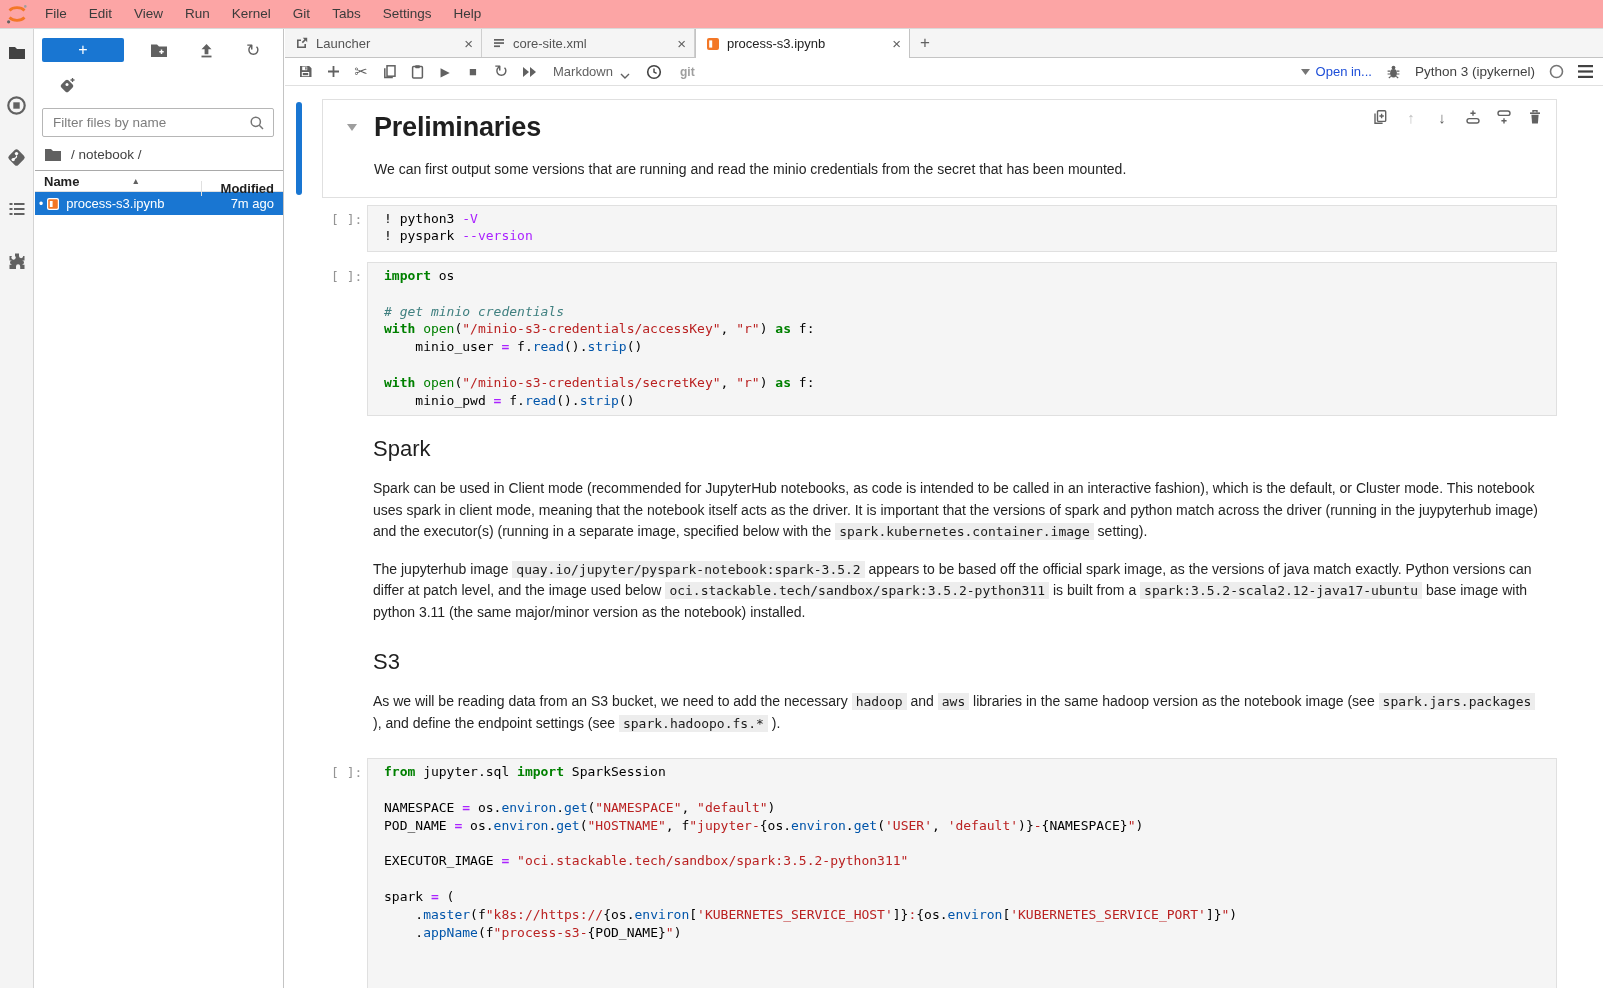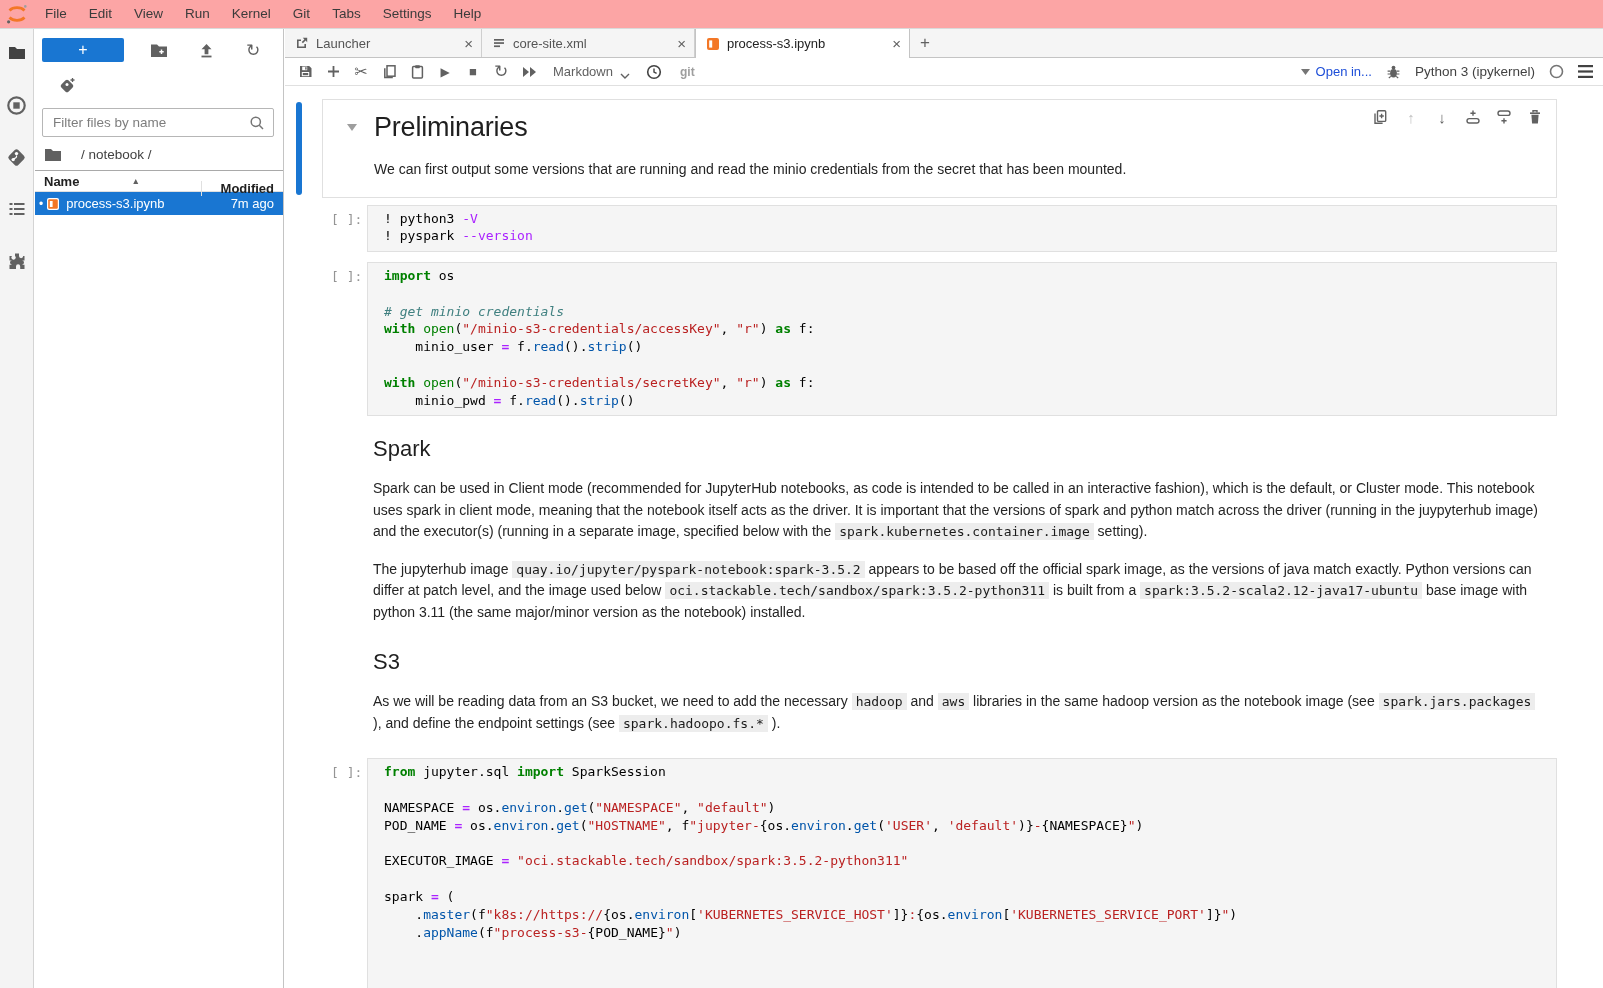--- a/index.html
+++ b/index.html
@@ -27,21 +27,21 @@
     color:#fff; font-size:16px; line-height:22px; }
   .fp-tool { width:24px; height:24px; display:flex; align-items:center; justify-content:center;
     margin-left:23px; background:none; border:none; color:#616161; font-size:16px; }
   .fp-refresh { font-size:17px; color:#616161; }
   .fp-row2 { padding:14px 0 0 24px; }
   .fp-filter { margin:14px 9px 0 7px; position:relative; }
   .fp-filter input { width:100%; height:29px; border:1px solid #b6b6b6; border-radius:2px;
     padding:0 30px 0 10px; font-size:13.5px; color:#333; font-family:"Liberation Sans",sans-serif; }
   .fp-filter input::placeholder { color:#7d7d7d; }
   .fp-filter .search-ic { position:absolute; right:9px; top:7px; }
-  .fp-crumb { display:flex; align-items:center; gap:20px; padding:10px 0 8px 10px;
+  .fp-crumb { display:flex; align-items:center; gap:10px; padding:10px 0 8px 10px;
     font-size:13.5px; color:#424242; }
   .fp-header { display:flex; align-items:center; height:22px; border-top:1px solid #a9a9a9;
     border-bottom:1px solid #e0e0e0; font-size:13px; font-weight:bold; color:#212121; }
   .fp-h-name { padding-left:9px; flex:1; display:flex; align-items:center; gap:54px; }
   .sort-caret { font-size:9px; color:#616161; }
   .fp-h-mod { width:82px; border-left:1px solid #e0e0e0; text-align:right; padding-right:9px;margin-top:15px; }
   .fp-item { display:flex; align-items:center; height:23px; background:#1976d2; color:#fff;
     font-size:13px; padding:0 9px 0 4px; }
   .fp-item .dot { font-size:12px; margin-right:3px; }
   .fp-item .fname { margin-left:6px; flex:1; }
@@ -73,21 +73,21 @@
 
   
   #nbcontent { position:absolute; top:58px; left:0; right:0; bottom:0; overflow:hidden; background:#fff;
     padding:12px 46px 0 37px; }
 
   .cell-md-selected { position:relative; border:1px solid #e0e0e0; background:#fff;
     padding:12px 16px 16px 51px; }
   .drag-bar { position:absolute; left:-27px; top:2px; bottom:2px; width:6px;
     background:#1976d2; border-radius:3px; }
   .collapser { position:absolute; left:24px; top:24px; background:none; border:none; }
-  .md-h1 { font-size:27px; font-weight:400; color:#1f1f1f; letter-spacing:-0.2px; }
+  .md-h1 { font-size:27px; font-weight:700; color:#1f1f1f; letter-spacing:-0.2px; }
   .md-p { font-size:14px; color:#242424; line-height:21.5px; margin-top:16px; max-width:1170px; }
   .cell-toolbar { position:absolute; top:7px; right:10px; display:flex; gap:9px; }
   .ct-btn { width:22px; height:20px; display:flex; align-items:center; justify-content:center;
     background:none; border:none; color:#616161; font-size:15px; }
   .ct-btn.disabled { color:#c2c2c2; }
 
   .cell-code { display:flex; }
   .gap7 { margin-top:7px; } .gap10 { margin-top:10px; } .gap24 { margin-top:24px; }
   .prompt { width:45px; flex:none; padding:7px 0 0 9px; font-family:"DejaVu Sans Mono",monospace;
     font-size:13px; color:#949494; }

